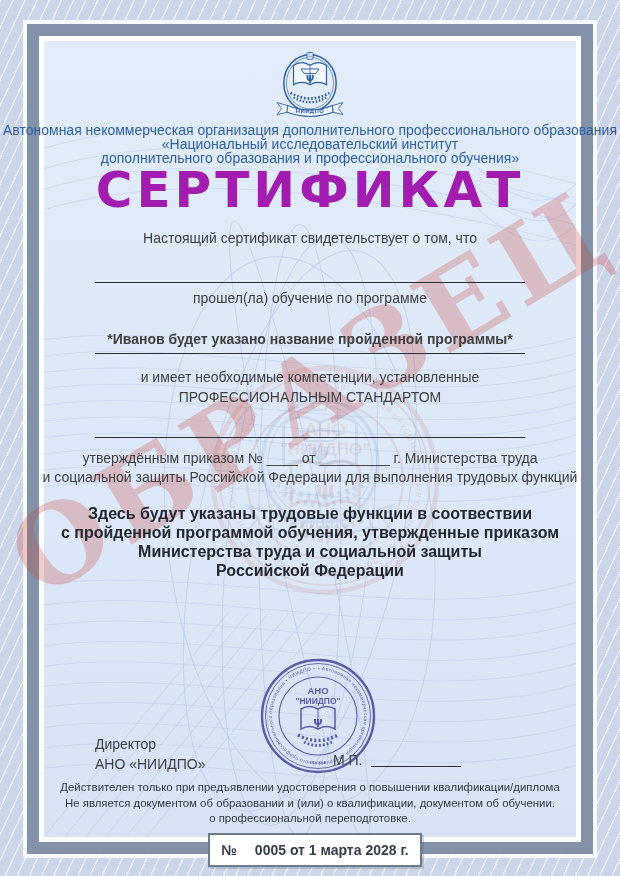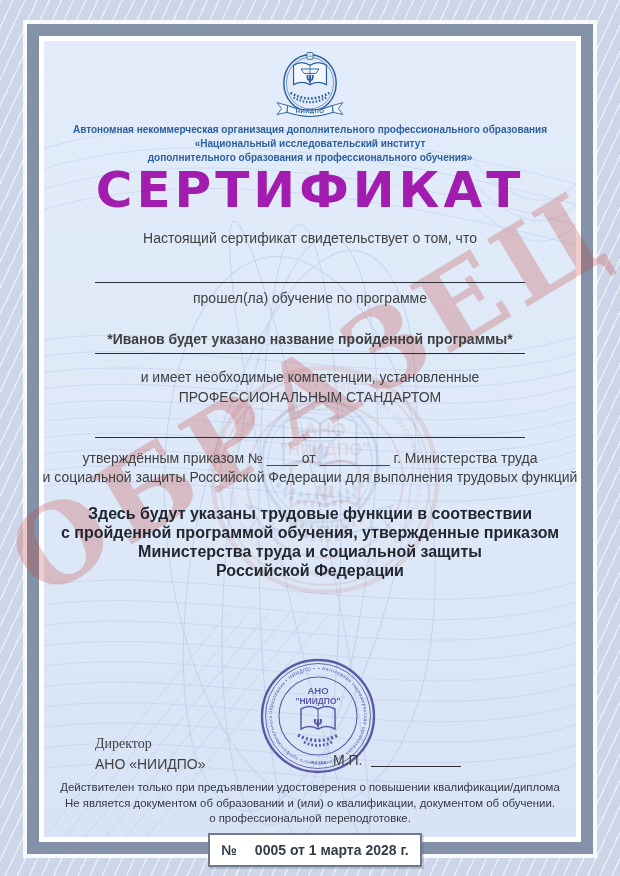--- a/index.html
+++ b/index.html
@@ -28,38 +28,38 @@
     background:linear-gradient(180deg,#e2ecfa 0%,#dde8f8 55%,#d8e4f6 100%);
     overflow:hidden;
   }
   .guilloche{position:absolute;inset:0;width:100%;height:100%;}
   
   .content{position:absolute;inset:0;pointer-events:none;}
   .content *{pointer-events:auto;}
   .abs{position:absolute;}
   .center{left:0;right:0;text-align:center;}
 
-  .org-lines{top:123px;font-size:10px;font-weight:bold;color:#2d5f9f;line-height:14px;}
+  .org-lines{top:123px;font-size:14px;font-weight:normal;color:#2d5f9f;line-height:14px;}
   .title{
     top:161px;font-size:50px;font-weight:bold;color:#a21caf;
     letter-spacing:4px;font-family:"DejaVu Sans","Liberation Sans",sans-serif;
   }
   .body-text{font-size:14px;color:#404040;}
   .b{font-weight:bold;}
   .intro{top:230px;}
   .name-line{top:259px;font-size:14.5px;}
   .rule{position:absolute;left:95px;width:430px;border-top:1.6px solid #2a3038;}
   .prog-intro{top:290px;}
   .program{top:331px;}
   .comp1{top:369px;}
   .comp2{top:389px;}
   .order1{top:450px;}
   .order2{top:469px;}
   .func-block{top:504px;font-size:16px;font-weight:bold;color:#22272f;line-height:19px;}
-  .director1{left:95px;top:736px;font-family:Liberation Serif, serif;}
+  .director1{left:95px;top:736px;}
   .director2{left:95px;top:756px;}
   .mp{left:333px;top:752px;}
   .sig-rule{left:371px;top:766px;width:90px;border-top:1.6px solid #2a3038;position:absolute;}
   .footer{top:780px;font-size:11.4px;color:#30363f;line-height:15.5px;}
   .stamp{left:258px;top:656px;width:120px;height:120px;color:#504f9f;opacity:.92;}
   .logo{left:262px;top:48px;width:96px;height:86px;color:#2d5f9f;}
 
   .wm-obrazec{
     left:-40px;top:330px;width:700px;text-align:center;
     font-family:"DejaVu Serif","Liberation Serif",serif;font-weight:bold;

